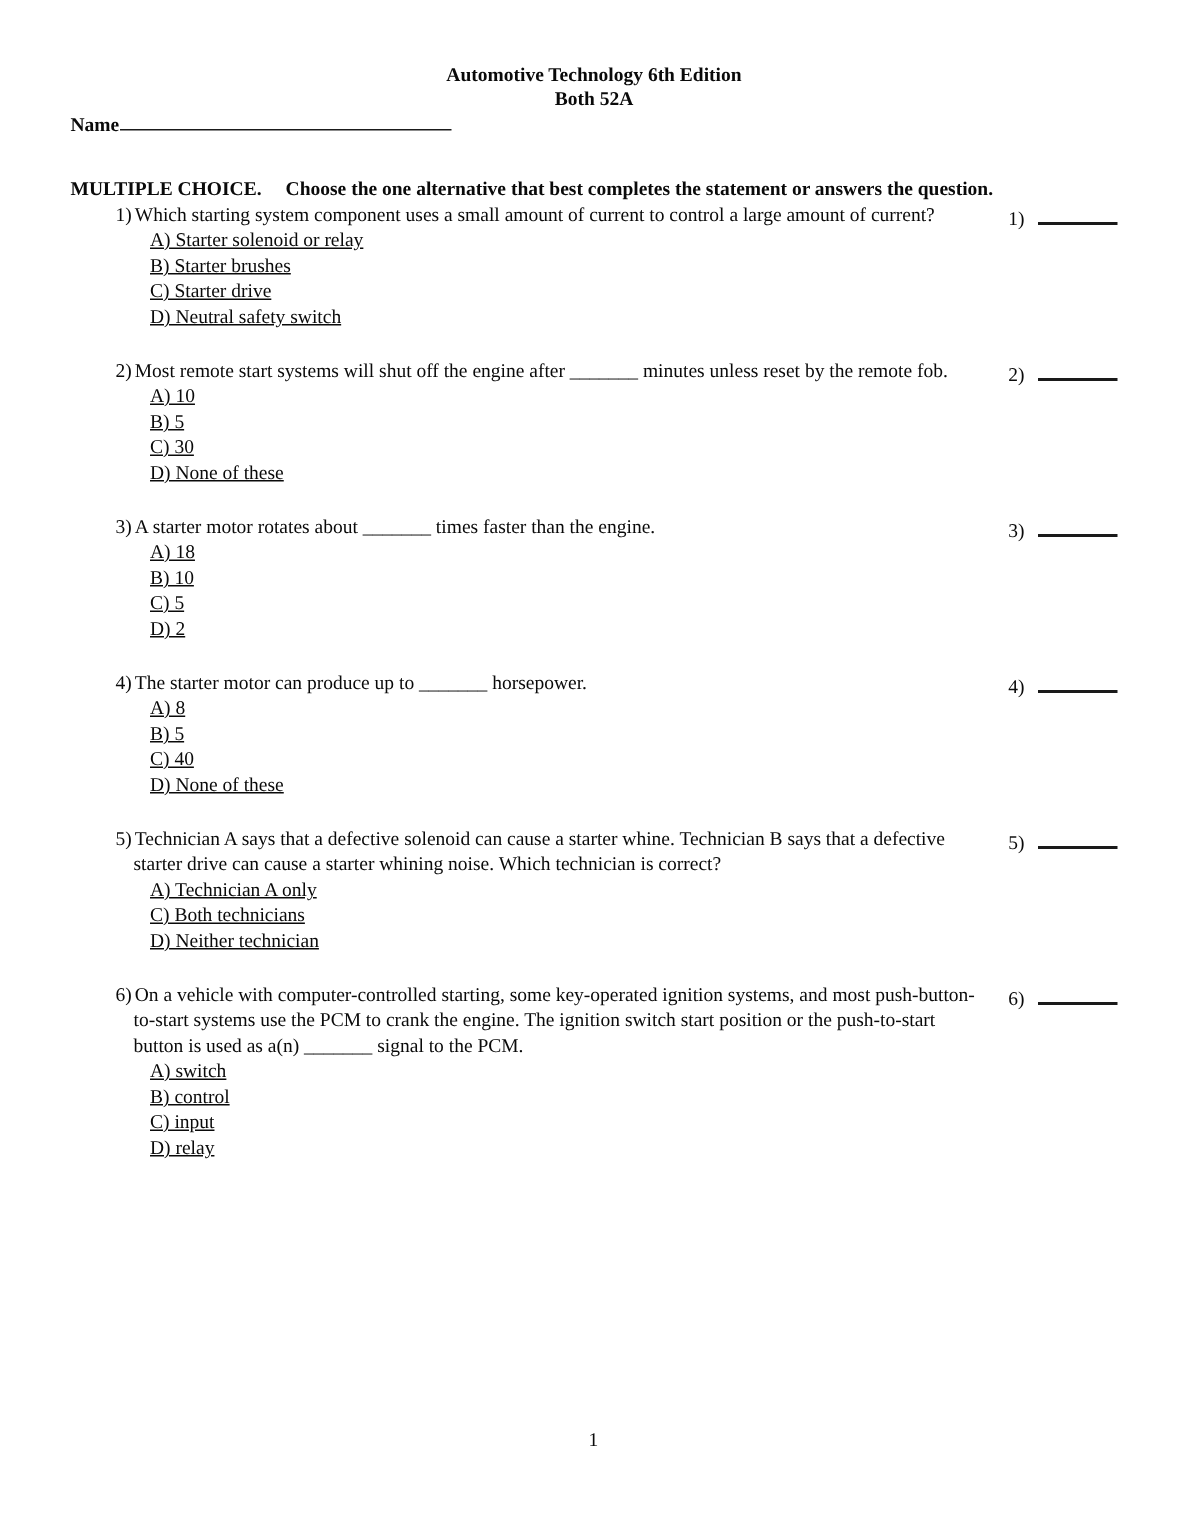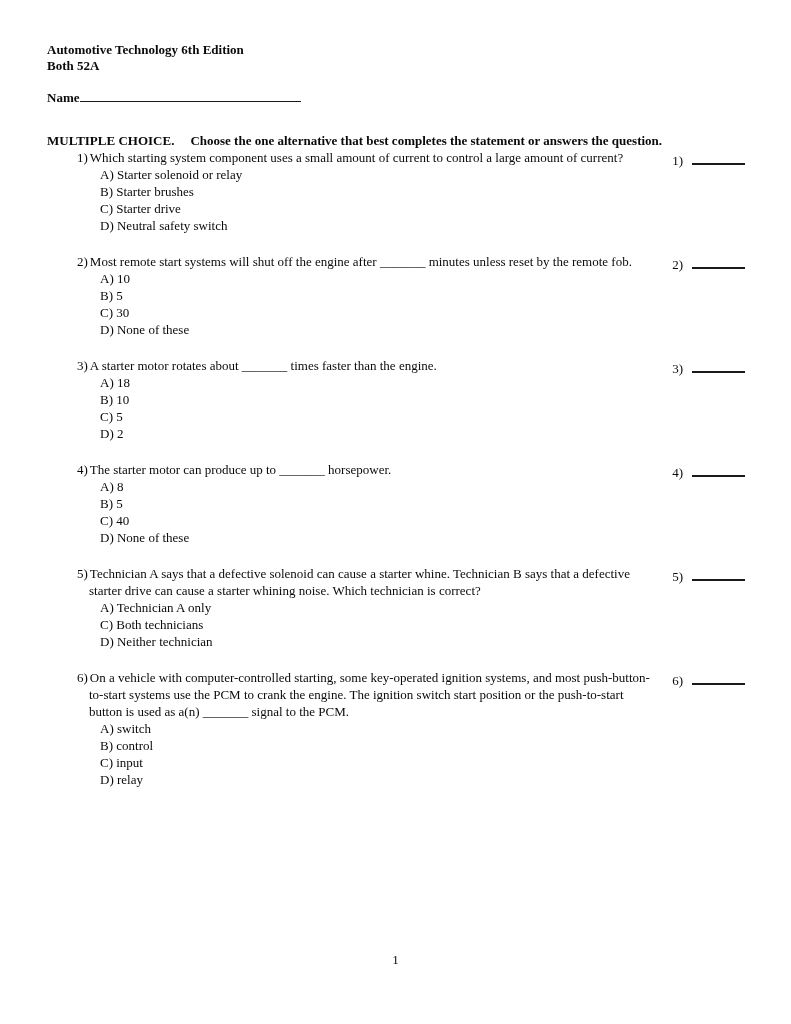--- a/index.html
+++ b/index.html
@@ -16,23 +16,23 @@
     font-family: "Liberation Serif", "DejaVu Serif", serif;
     font-size: 13px;
     line-height: 17px;
     overflow: hidden;
     box-sizing: border-box;
     padding: 42px 46px 0 47px;
   }
   .doc-title, .doc-subtitle {
     font-weight: bold;
     line-height: 15.5px;
+    text-align: center;
   }
   .name-row {
-    margin-top: 15px;
     line-height: 17px;
   }
   .name-label {
     font-weight: bold;
   }
   .name-line {
     display: inline-block;
     width: 221px;
     height: 13px;
     border-bottom: 1.5px solid #1a1a1a;
@@ -60,20 +60,21 @@
   }
   .q-text {
     padding-left: 12px;
     text-indent: -12px;
   }
   .q-number {
     margin-right: 2px;
   }
   .q-options {
     margin-left: 23px;
+    text-decoration: underline;
   }
   .q-answer {
     margin-left: auto;
     white-space: nowrap;
     align-self: flex-start;
   }
   .answer-line {
     display: inline-block;
     width: 53px;
     height: 14px;

